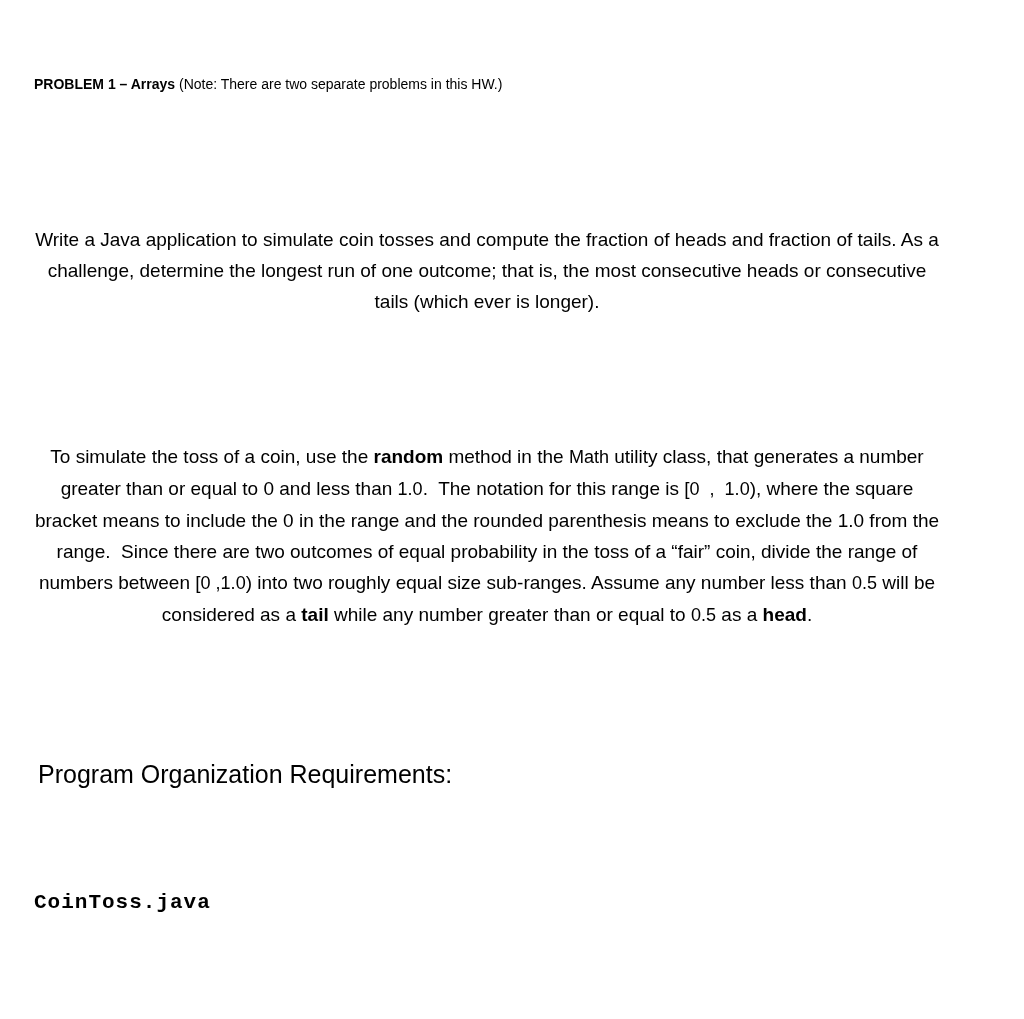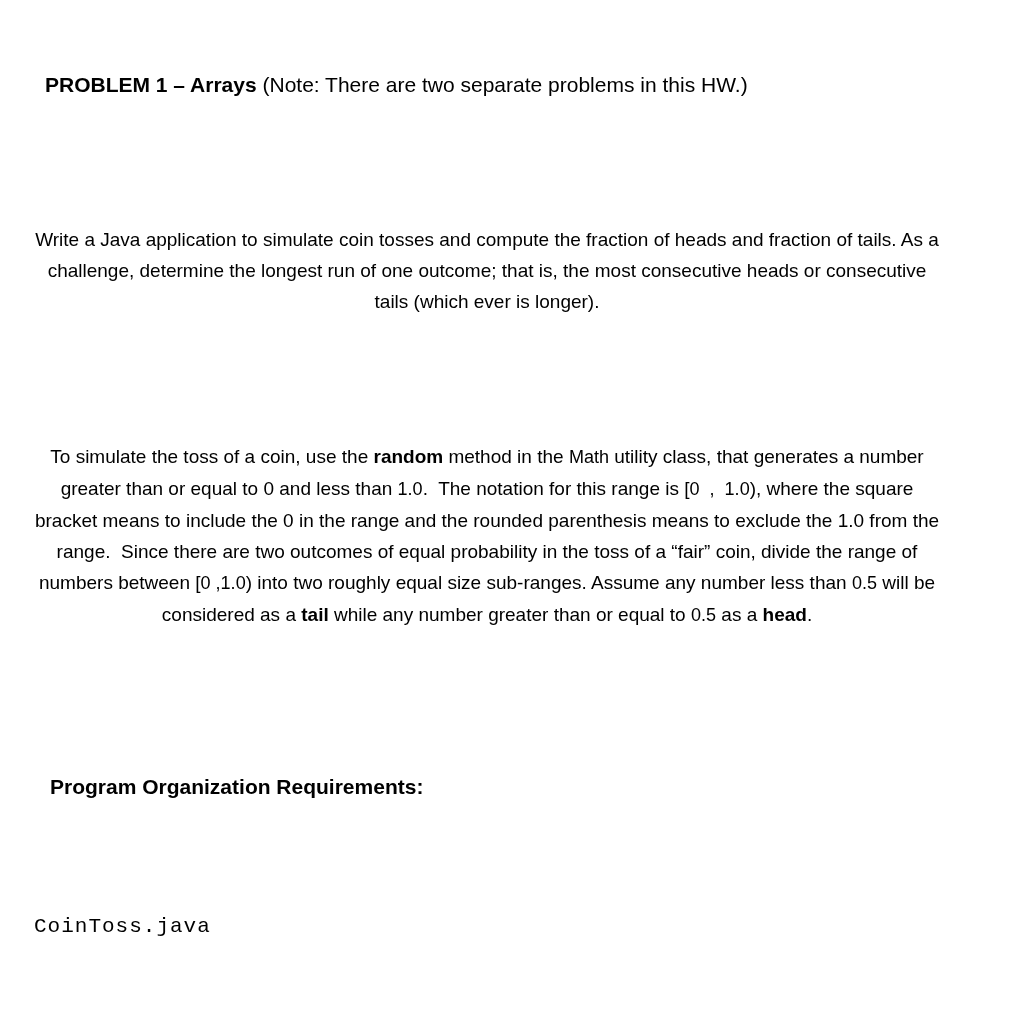--- a/index.html
+++ b/index.html
@@ -15,41 +15,42 @@
     font-family: "Liberation Sans", sans-serif;
     font-size: 19px;
     line-height: 31px;
     -webkit-font-smoothing: antialiased;
   }
   .doc {
     padding: 7px 84px 0 34px;
     white-space: pre-wrap;
   }
   .title {
-    margin: 0 0 31px 11px;
-    font-size: 21px;
+    margin: 0 0 31px 0;
+    font-size: 14px;
     line-height: 31px;
     font-weight: normal;
   }
   .para {
     margin: 0 0 31px 0;
     text-align: center;
   }
   .req-heading {
-    margin: 16px;
-    font-size: 21px;
+    margin: 4px;
+    font-size: 25px;
     line-height: 31px;
-    font-weight: bold;
+    font-weight: normal;
   }
   .classfile {
     margin: 0;
     font-family: "Liberation Mono", monospace;
     font-size: 21px;
     line-height: 31px;
     letter-spacing: 1px;
+    font-weight: bold;
   }
   ul.req-list {
     list-style: none;
     margin: 0;
     padding: 0;
   }
   ul.req-list li {
     position: relative;
     padding-left: 73px;
     margin: 0;

